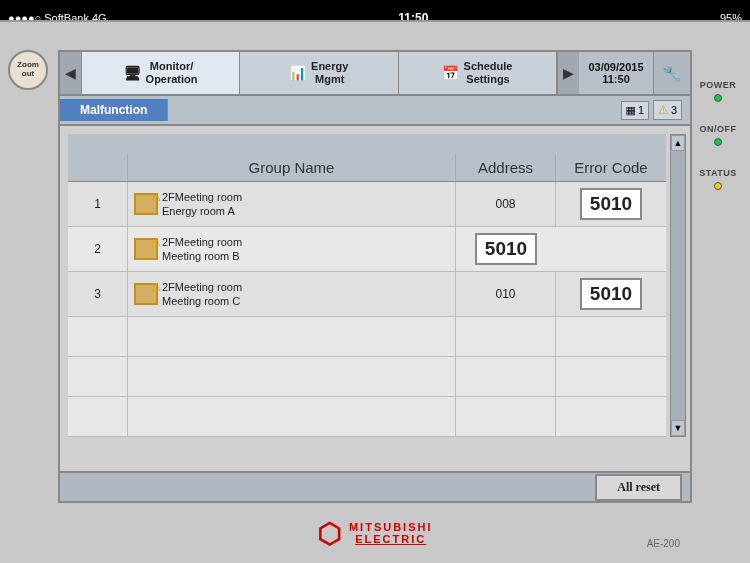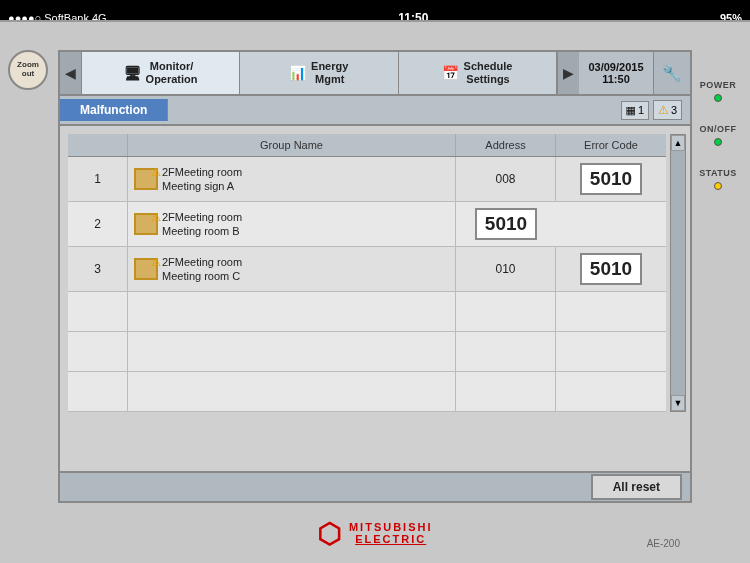--- a/index.html
+++ b/index.html
@@ -18,21 +18,21 @@
       color: #fff;
       font-size: 11px;
       display: flex;
       justify-content: space-between;
       align-items: center;
       padding: 2px 8px;
       height: 36px;
     }
     .status-bar-left { display: flex; align-items: center; gap: 4px; }
     .status-bar-center { font-weight: bold; font-size: 12px; }
-    .status-bar-right { display: flex; align-items: center; gap: 4px; font-weight: bold; }
+    .status-bar-right { display: flex; align-items: center; gap: 4px; }
 
     
     .device-frame {
       position: absolute;
       top: 20px;
       left: 0;
       right: 0;
       bottom: 0;
       background: #c8c8c8;
       border-top: 2px solid #999;
@@ -197,23 +197,24 @@
     .table-header {
       display: grid;
       grid-template-columns: 60px 1fr 100px 110px;
       background: #b8c0c8;
       border-bottom: 1px solid #888;
     }
 
     .th {
       padding: 5px 4px;
       text-align: center;
-      font-size: 11px;
+      font-size: 15px;
       color: #333;
       border-right: 1px solid #aaa;
+      margin-top: 20px;
     }
     .th:last-child { border-right: none; }
 
     .table-row {
       display: grid;
       grid-template-columns: 60px 1fr 100px 110px;
       border-bottom: 1px solid #bbb;
       background: #e8e8e8;
       min-height: 45px;
     }
@@ -299,20 +300,21 @@
     }
 
     .all-reset-btn {
       background: #d8d8d8;
       border: 2px solid #888;
       padding: 4px 20px;
       font-size: 12px;
       font-weight: bold;
       color: #222;
       cursor: pointer;
+      font-family: Liberation Serif, serif;
     }
 
     
     .right-controls {
       position: absolute;
       top: 28px;
       right: 8px;
       bottom: 60px;
       width: 48px;
       display: flex;
@@ -484,21 +486,21 @@
           <div class="th">Address</div>
           <div class="th">Error Code</div>
         </div>
 
         <div class="table-row">
           <div class="td">1</div>
           <div class="td group-name">
             <div class="ac-warning-icon"></div>
             <div>
               <div>2FMeeting room</div>
-              <div>Meeting sign A</div>
+              <div>Energy room A</div>
             </div>
           </div>
           <div class="td">008</div>
           <div class="td">
             <div class="error-code-box">5010</div>
           </div>
         </div>
 
         <div class="table-row">
           <div class="td">2</div>

